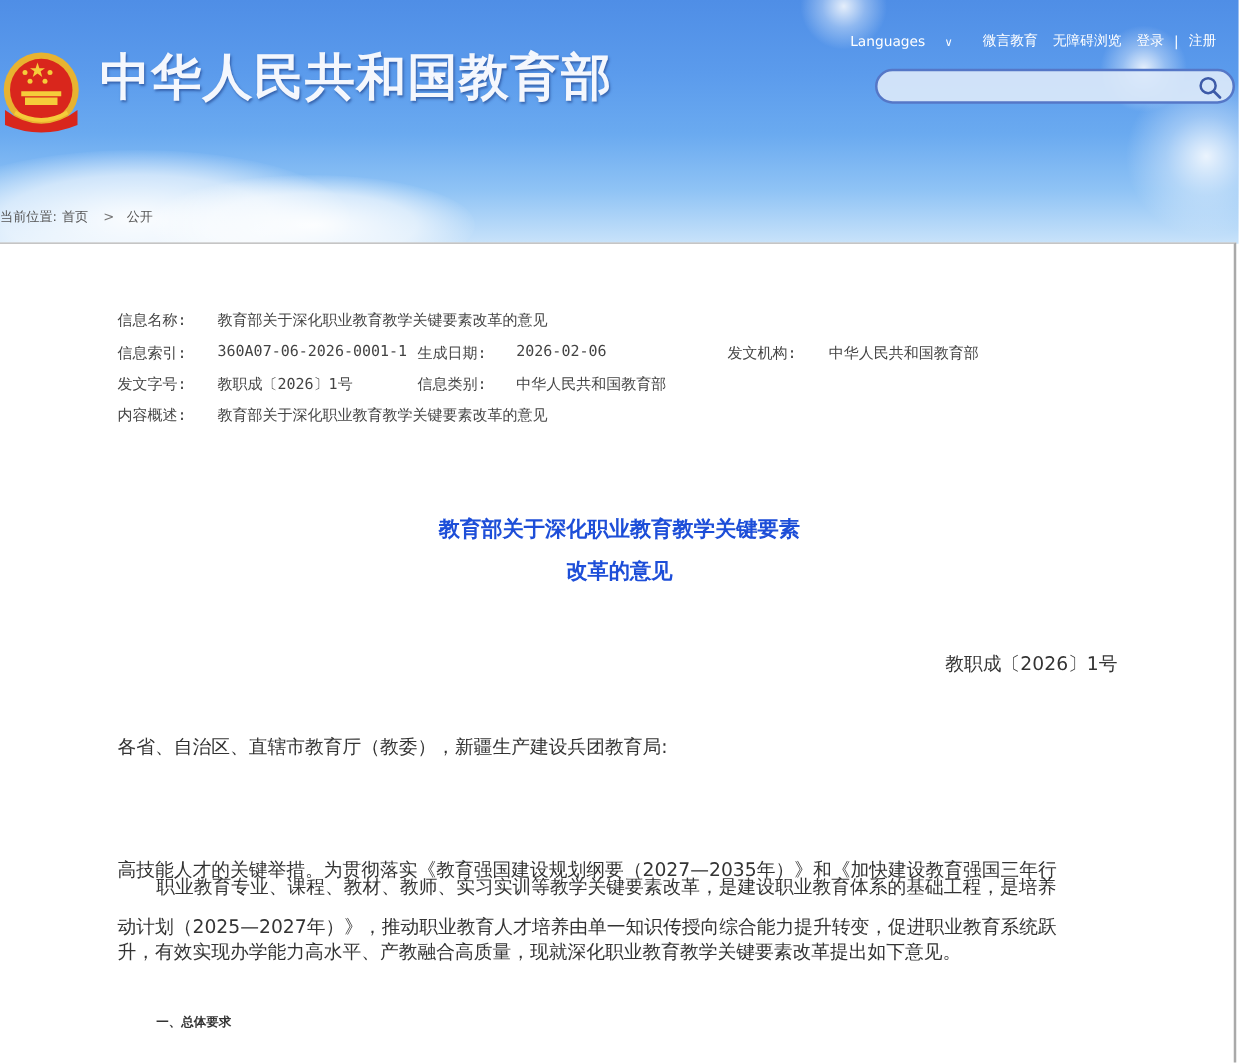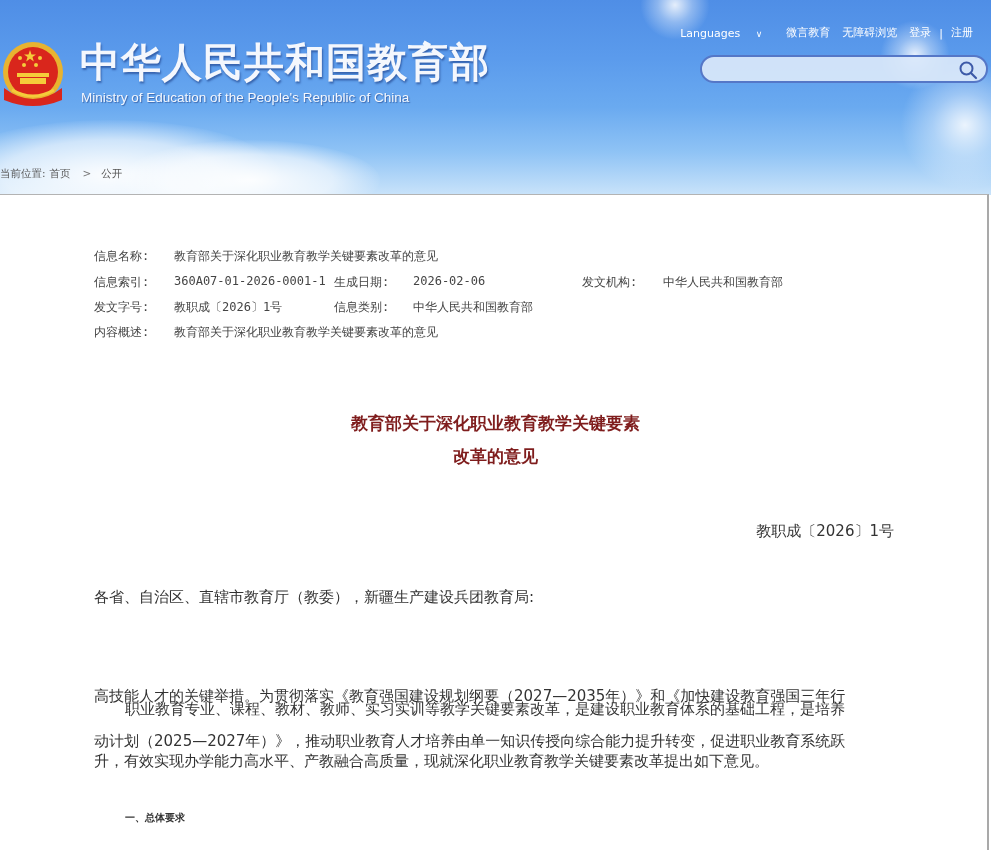--- a/index.html
+++ b/index.html
@@ -58,21 +58,21 @@
   .breadcrumb span { margin-right:4px;text-align:center; }
   .breadcrumb .arrow { margin:0 10px 0 8px; color:#777; }
   .content-panel {
     position:absolute; left:0; top:194px; width:989px; height:700px;
     border-top:1px solid #b3b3b3; border-right:2px solid #a9a9a9; background:#fff; box-sizing:border-box;
   }
   .meta { position:absolute; left:94px; top:248px; font-size:12px; color:#444; font-family:"DejaVu Sans Mono","Liberation Mono",monospace; }
   .meta-row { position:absolute; left:0; white-space:nowrap; height:16px; }
   .meta-row span { position:absolute; white-space:nowrap; }
   .doc-title {
-    position:absolute; left:0; width:991px; text-align:center; font-size:17px; font-weight:bold; color:#7f1d1d;
+    position:absolute; left:0; width:991px; text-align:center; font-size:17px; font-weight:bold; color:#1d4ed8;
   }
   .doc-number { position:absolute; right:97px; top:522px; font-size:15px; color:#333; white-space:nowrap; }
   .para { position:absolute; font-size:15px; color:#333; white-space:nowrap; }
   .section-head { position:absolute; left:125px; top:811px; font-size:10px; font-weight:bold; color:#333; }
 </style>
 </head>
 <body>
 
 <div class="header">
   <div class="cloud" style="left:-60px;top:120px;width:340px;height:110px;"></div>
@@ -97,21 +97,20 @@
     <circle cx="20" cy="18" r="2" fill="#f5cc3a"></circle>
     <circle cx="40" cy="18" r="2" fill="#f5cc3a"></circle>
     <circle cx="24" cy="25" r="2" fill="#f5cc3a"></circle>
     <circle cx="36" cy="25" r="2" fill="#f5cc3a"></circle>
     <rect x="17" y="33" width="32" height="4" fill="#f5cc3a"></rect>
     <rect x="20" y="38" width="26" height="6" fill="#f5cc3a"></rect>
     <path d="M4 48 Q33 70 62 48 L62 60 Q33 72 4 60 Z" fill="#d9261c"></path>
     <path d="M12 50 Q33 62 54 50" stroke="#f5cc3a" stroke-width="3" fill="none"></path>
   </svg>
   <div class="logo-cn">中华人民共和国教育部</div>
-  <div class="logo-en">Ministry of Education of the People's Republic of China</div>
 
   <div class="search">
     <input type="text" placeholder="" style="">
     <svg class="search-icon" viewBox="0 0 20 20">
       <circle cx="8.5" cy="8.5" r="6" stroke="#3d5aa8" stroke-width="2" fill="none"></circle>
       <line x1="13" y1="13" x2="18" y2="18" stroke="#3d5aa8" stroke-width="2.2" stroke-linecap="round"></line>
     </svg>
   </div>
 
   <div class="breadcrumb">
@@ -121,21 +120,21 @@
 
 <div class="content-panel"></div>
 
 <div class="meta">
   <div class="meta-row" style="top:0;">
     <span style="left:0;">信息名称:</span>
     <span style="left:80px;">教育部关于深化职业教育教学关键要素改革的意见</span>
   </div>
   <div class="meta-row" style="top:26px;">
     <span style="left:0;">信息索引:</span>
-    <span style="left:80px;">360A07-01-2026-0001-1</span>
+    <span style="left:80px;">360A07-06-2026-0001-1</span>
     <span style="left:240px;">生成日期:</span>
     <span style="left:319px;">2026-02-06</span>
     <span style="left:488px;">发文机构:</span>
     <span style="left:569px;">中华人民共和国教育部</span>
   </div>
   <div class="meta-row" style="top:51px;">
     <span style="left:0;">发文字号:</span>
     <span style="left:80px;">教职成〔2026〕1号</span>
     <span style="left:240px;">信息类别:</span>
     <span style="left:319px;">中华人民共和国教育部</span>

